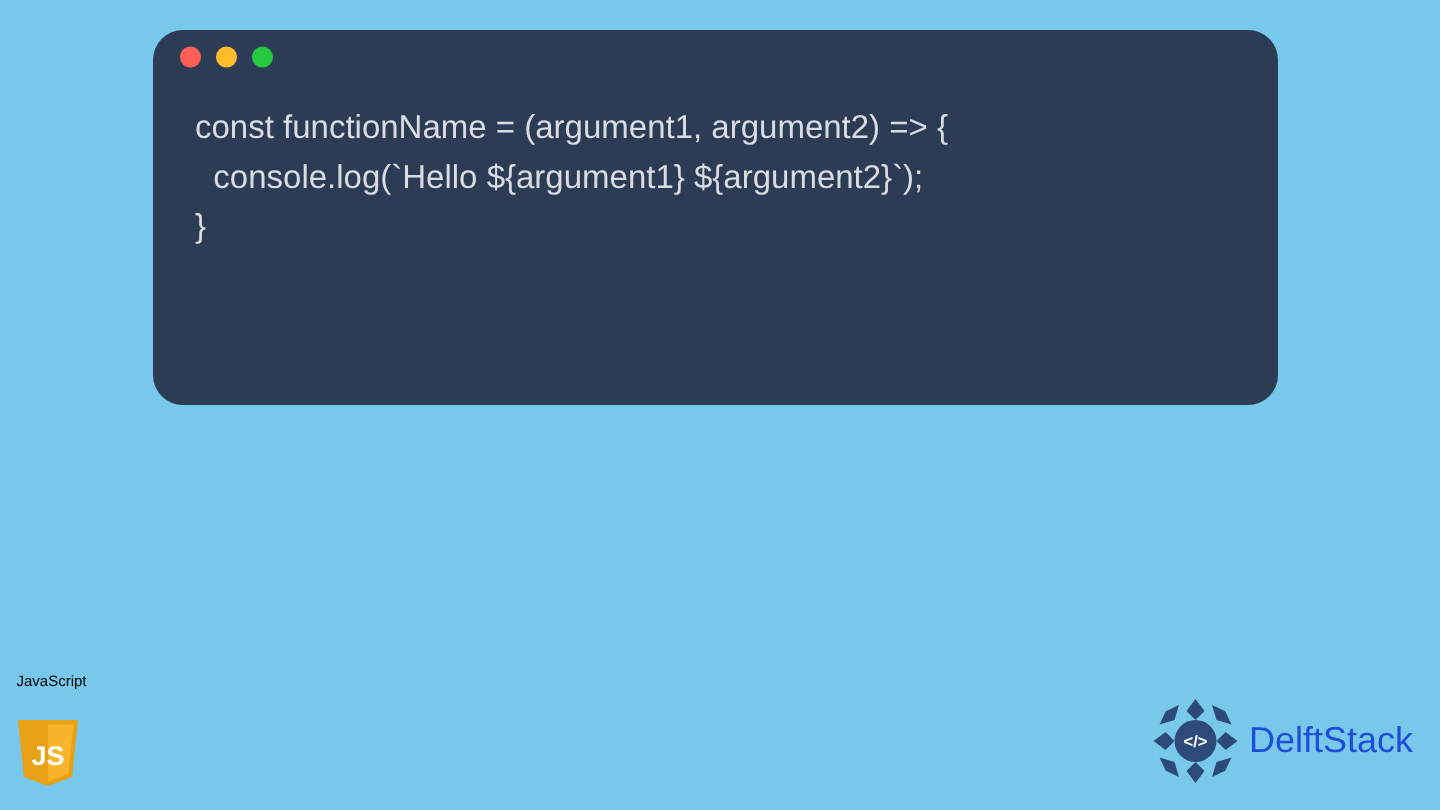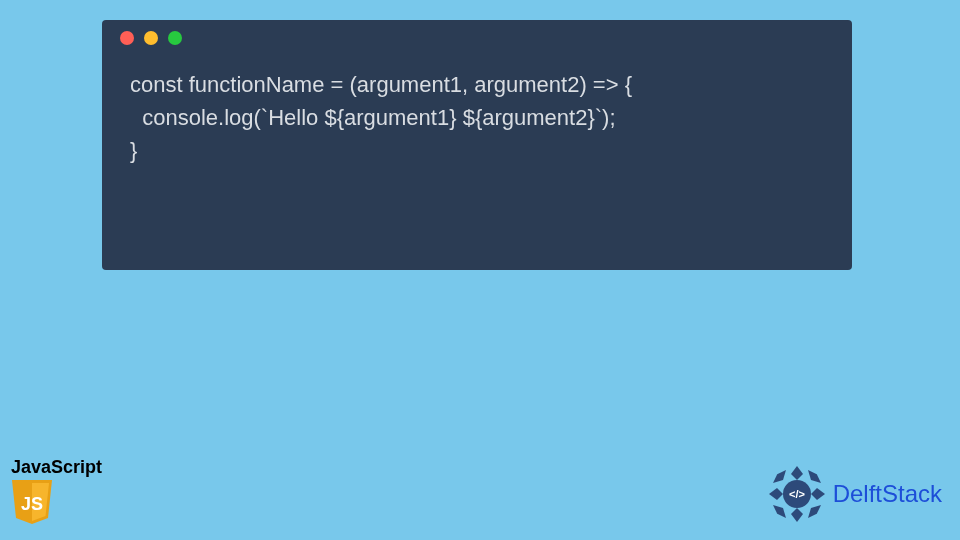--- a/index.html
+++ b/index.html
@@ -14,21 +14,21 @@
       position: relative;
       font-family: -apple-system, BlinkMacSystemFont, "Segoe UI", Arial, sans-serif;
     }
     .code-window {
       position: absolute;
       top: 20px;
       left: 102px;
       width: 750px;
       height: 250px;
       background: #2b3c54;
-      border-radius: 4px;
+      border-radius: 20px;
       overflow: hidden;
     }
     .titlebar {
       height: 36px;
       display: flex;
       align-items: center;
       padding-left: 18px;
       gap: 10px;
     }
     .dot {
@@ -49,24 +49,24 @@
     }
     .js-badge {
       position: absolute;
       bottom: 14px;
       left: 10px;
       display: flex;
       flex-direction: column;
       align-items: flex-start;
     }
     .js-label {
-      font-size: 18px;
+      font-size: 10px;
       color: #000;
-      font-weight: 700;
-      margin-bottom: 0;
+      font-weight: 400;
+      margin-bottom: 18px;
       margin-left: 1px;
     }
     .js-shield {
       width: 44px;
       height: 48px;
       position: relative;
       text-align: right;
     }
     .delft-badge {
       position: absolute;

